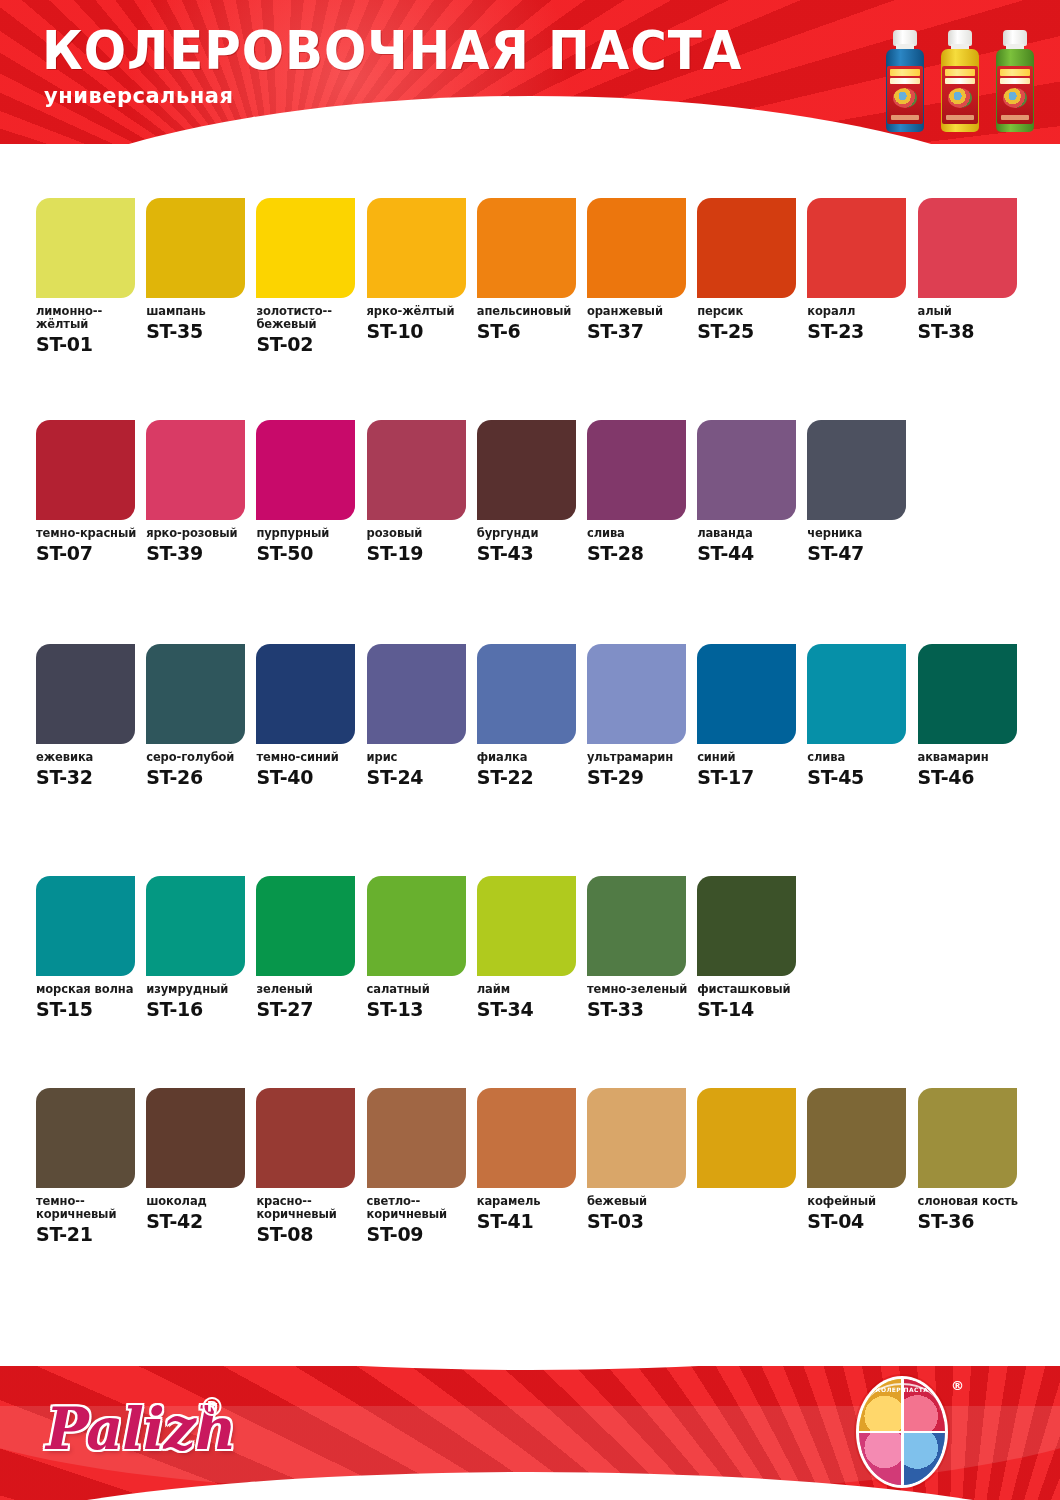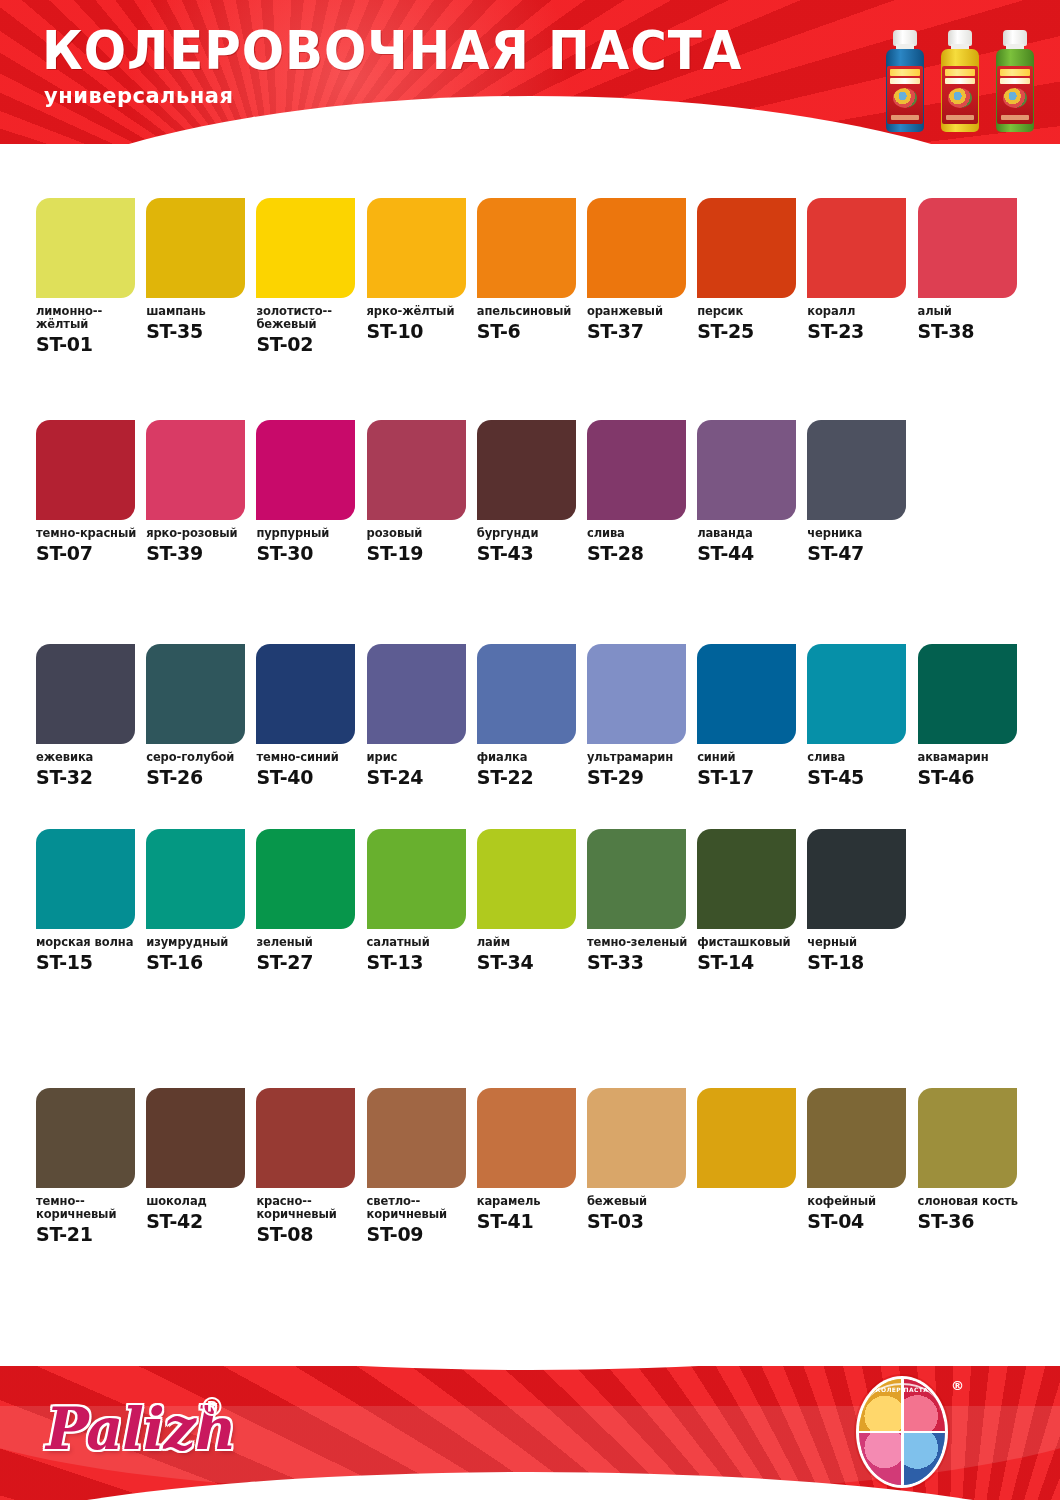--- a/index.html
+++ b/index.html
@@ -446,21 +446,21 @@
         <div class="swatch" style="background: rgb(217, 59, 101);"></div>
         <div class="cell-text">
           <div class="cname">ярко-­розовый</div>
           <div class="ccode">ST-39</div>
         </div>
       </div>
     <div class="cell">
         <div class="swatch" style="background: rgb(200, 10, 106);"></div>
         <div class="cell-text">
           <div class="cname">пурпурный</div>
-          <div class="ccode">ST-30</div>
+          <div class="ccode">ST-50</div>
         </div>
       </div>
     <div class="cell">
         <div class="swatch" style="background: rgb(168, 60, 86);"></div>
         <div class="cell-text">
           <div class="cname">розовый</div>
           <div class="ccode">ST-19</div>
         </div>
       </div>
     <div class="cell">
@@ -552,21 +552,21 @@
       </div>
     <div class="cell">
         <div class="swatch" style="background: rgb(3, 96, 79);"></div>
         <div class="cell-text">
           <div class="cname">аквамарин</div>
           <div class="ccode">ST-46</div>
         </div>
       </div>
   </div>
 
-  <div class="row" style="top:685px">
+  <div class="row" style="top:732px">
     <div class="cell">
         <div class="swatch" style="background: rgb(4, 142, 147);"></div>
         <div class="cell-text">
           <div class="cname">морская волна</div>
           <div class="ccode">ST-15</div>
         </div>
       </div>
     <div class="cell">
         <div class="swatch" style="background: rgb(4, 152, 130);"></div>
         <div class="cell-text">
@@ -600,27 +600,20 @@
         <div class="cell-text">
           <div class="cname">темно-­зеленый</div>
           <div class="ccode">ST-33</div>
         </div>
       </div>
     <div class="cell">
         <div class="swatch" style="background: rgb(60, 82, 41);"></div>
         <div class="cell-text">
           <div class="cname">фисташковый</div>
           <div class="ccode">ST-14</div>
-        </div>
-      </div>
-    <div class="cell">
-        <div class="swatch" style="background: rgb(43, 51, 54);"></div>
-        <div class="cell-text">
-          <div class="cname">черный</div>
-          <div class="ccode">ST-18</div>
         </div>
       </div>
   </div>
 
   <div class="row" style="top:944px">
     <div class="cell">
         <div class="swatch" style="background: rgb(92, 76, 57);"></div>
         <div class="cell-text">
           <div class="cname">темно-­коричневый</div>
           <div class="ccode">ST-21</div>

